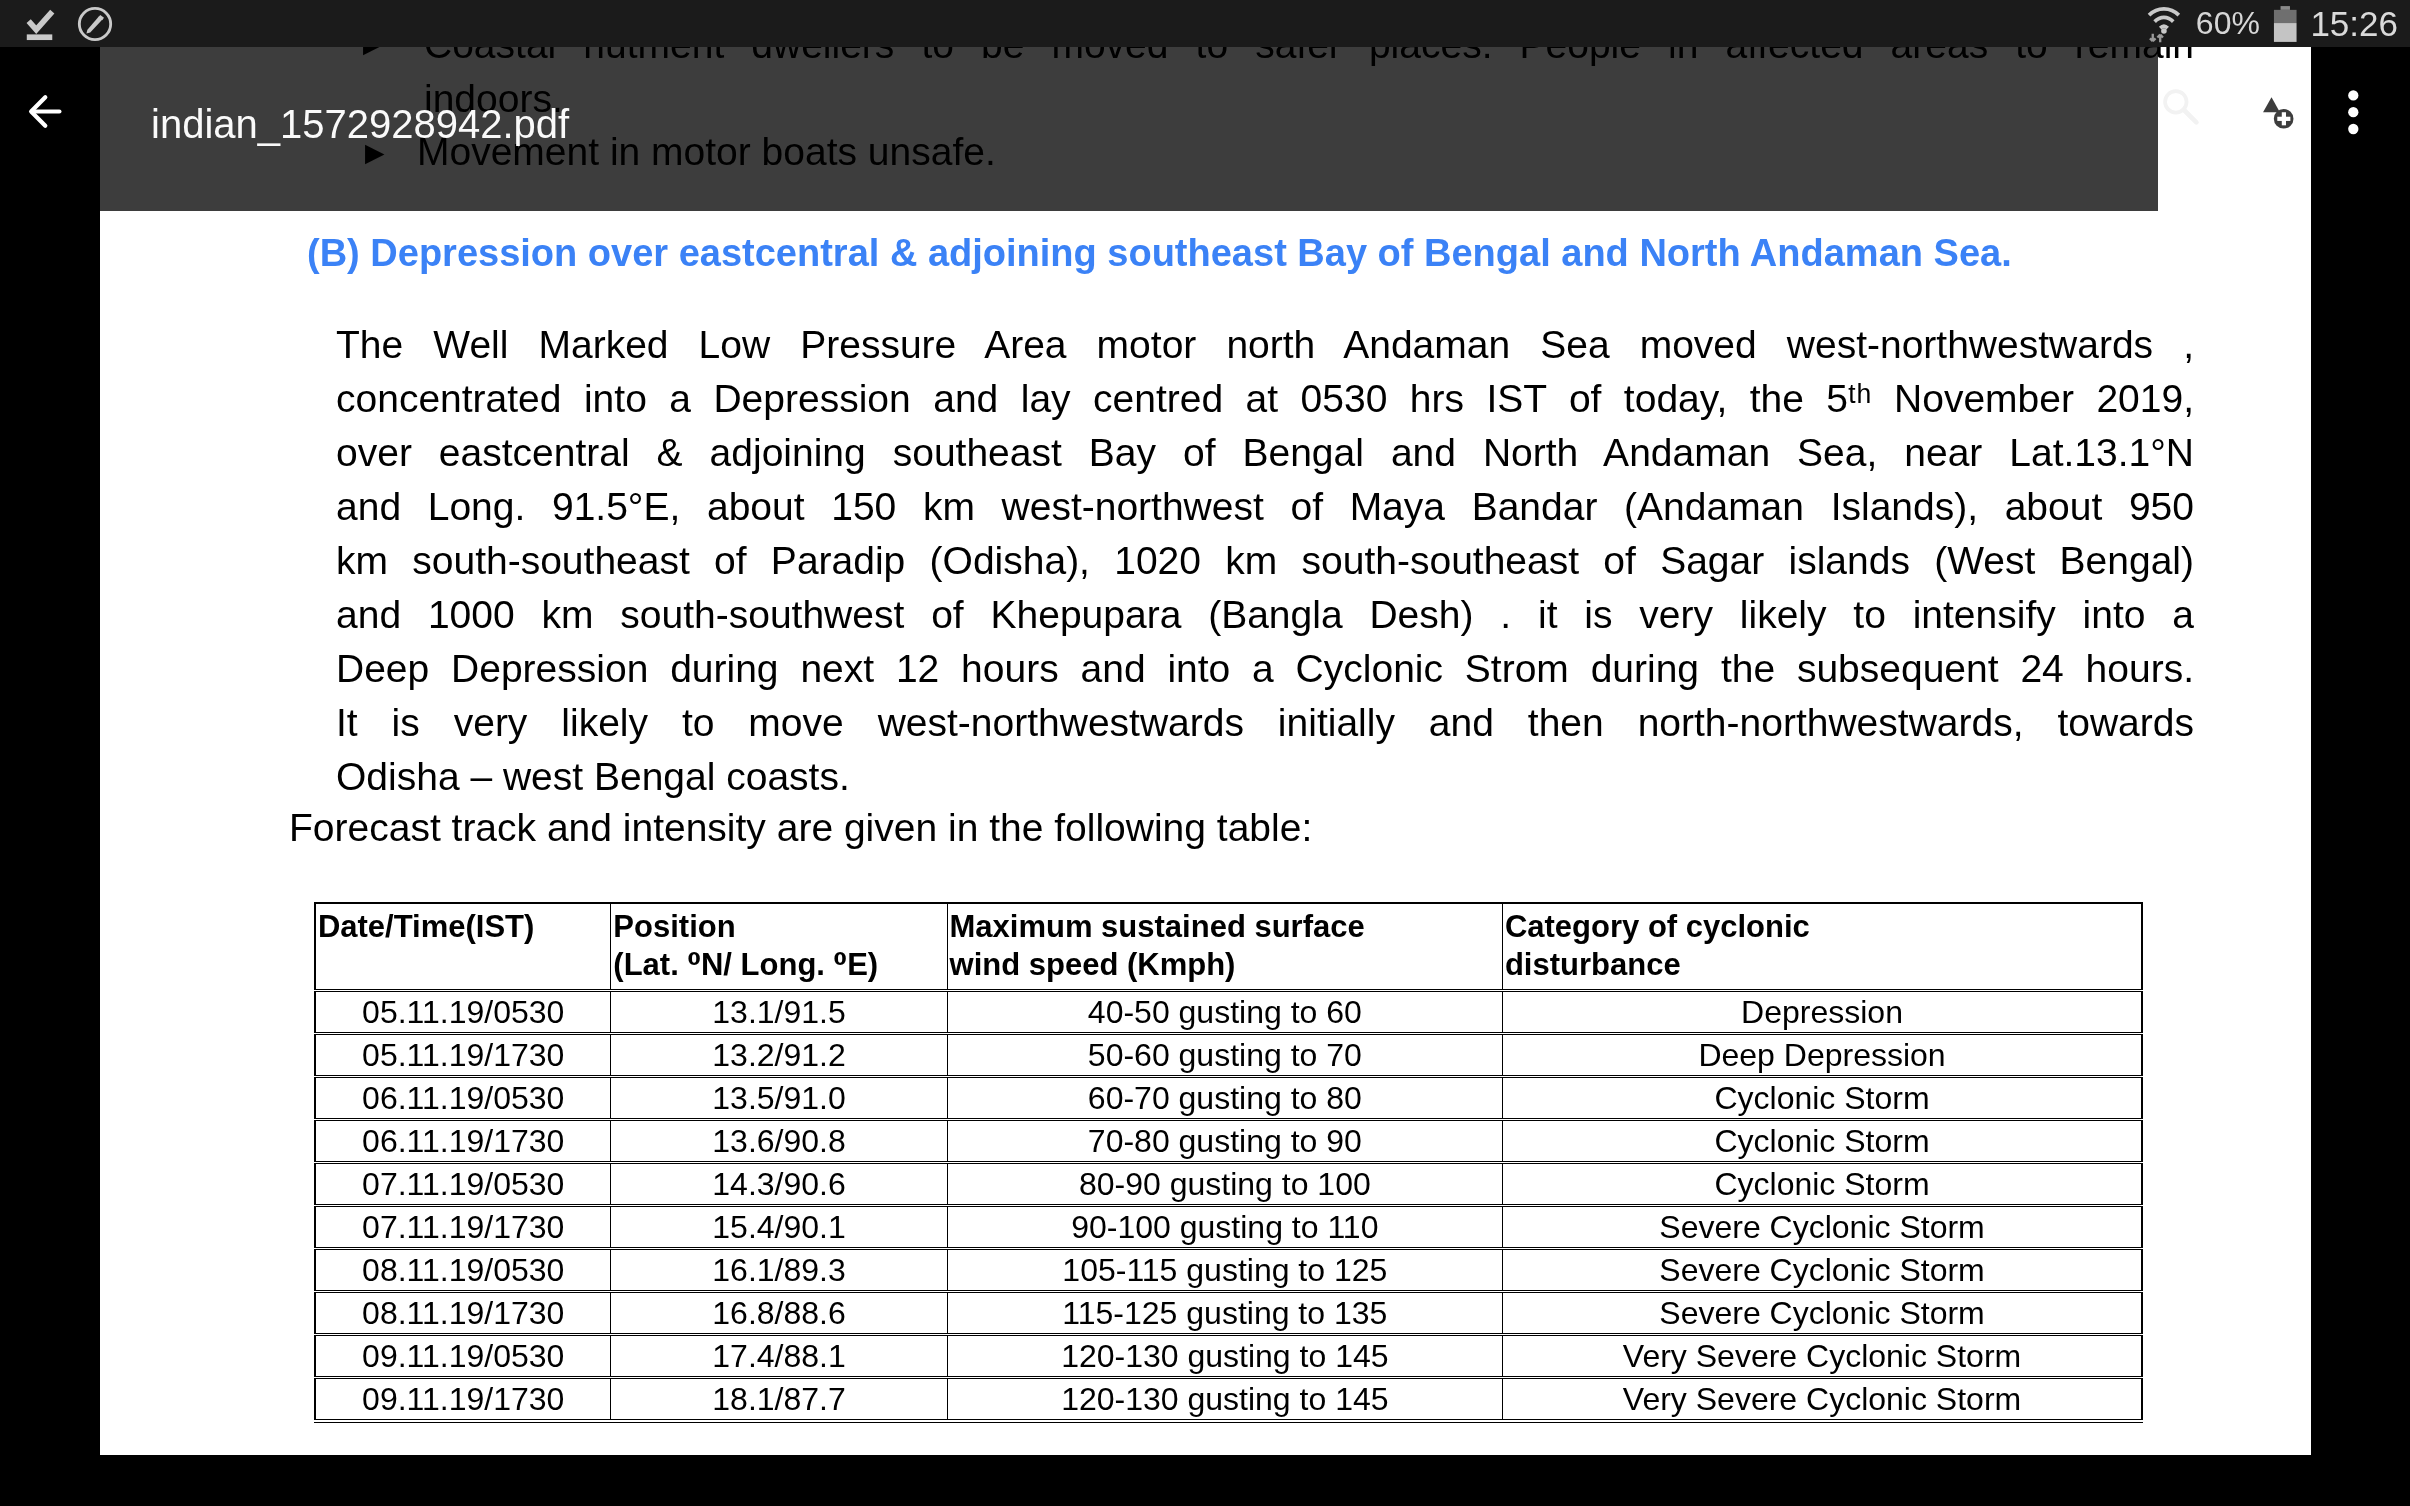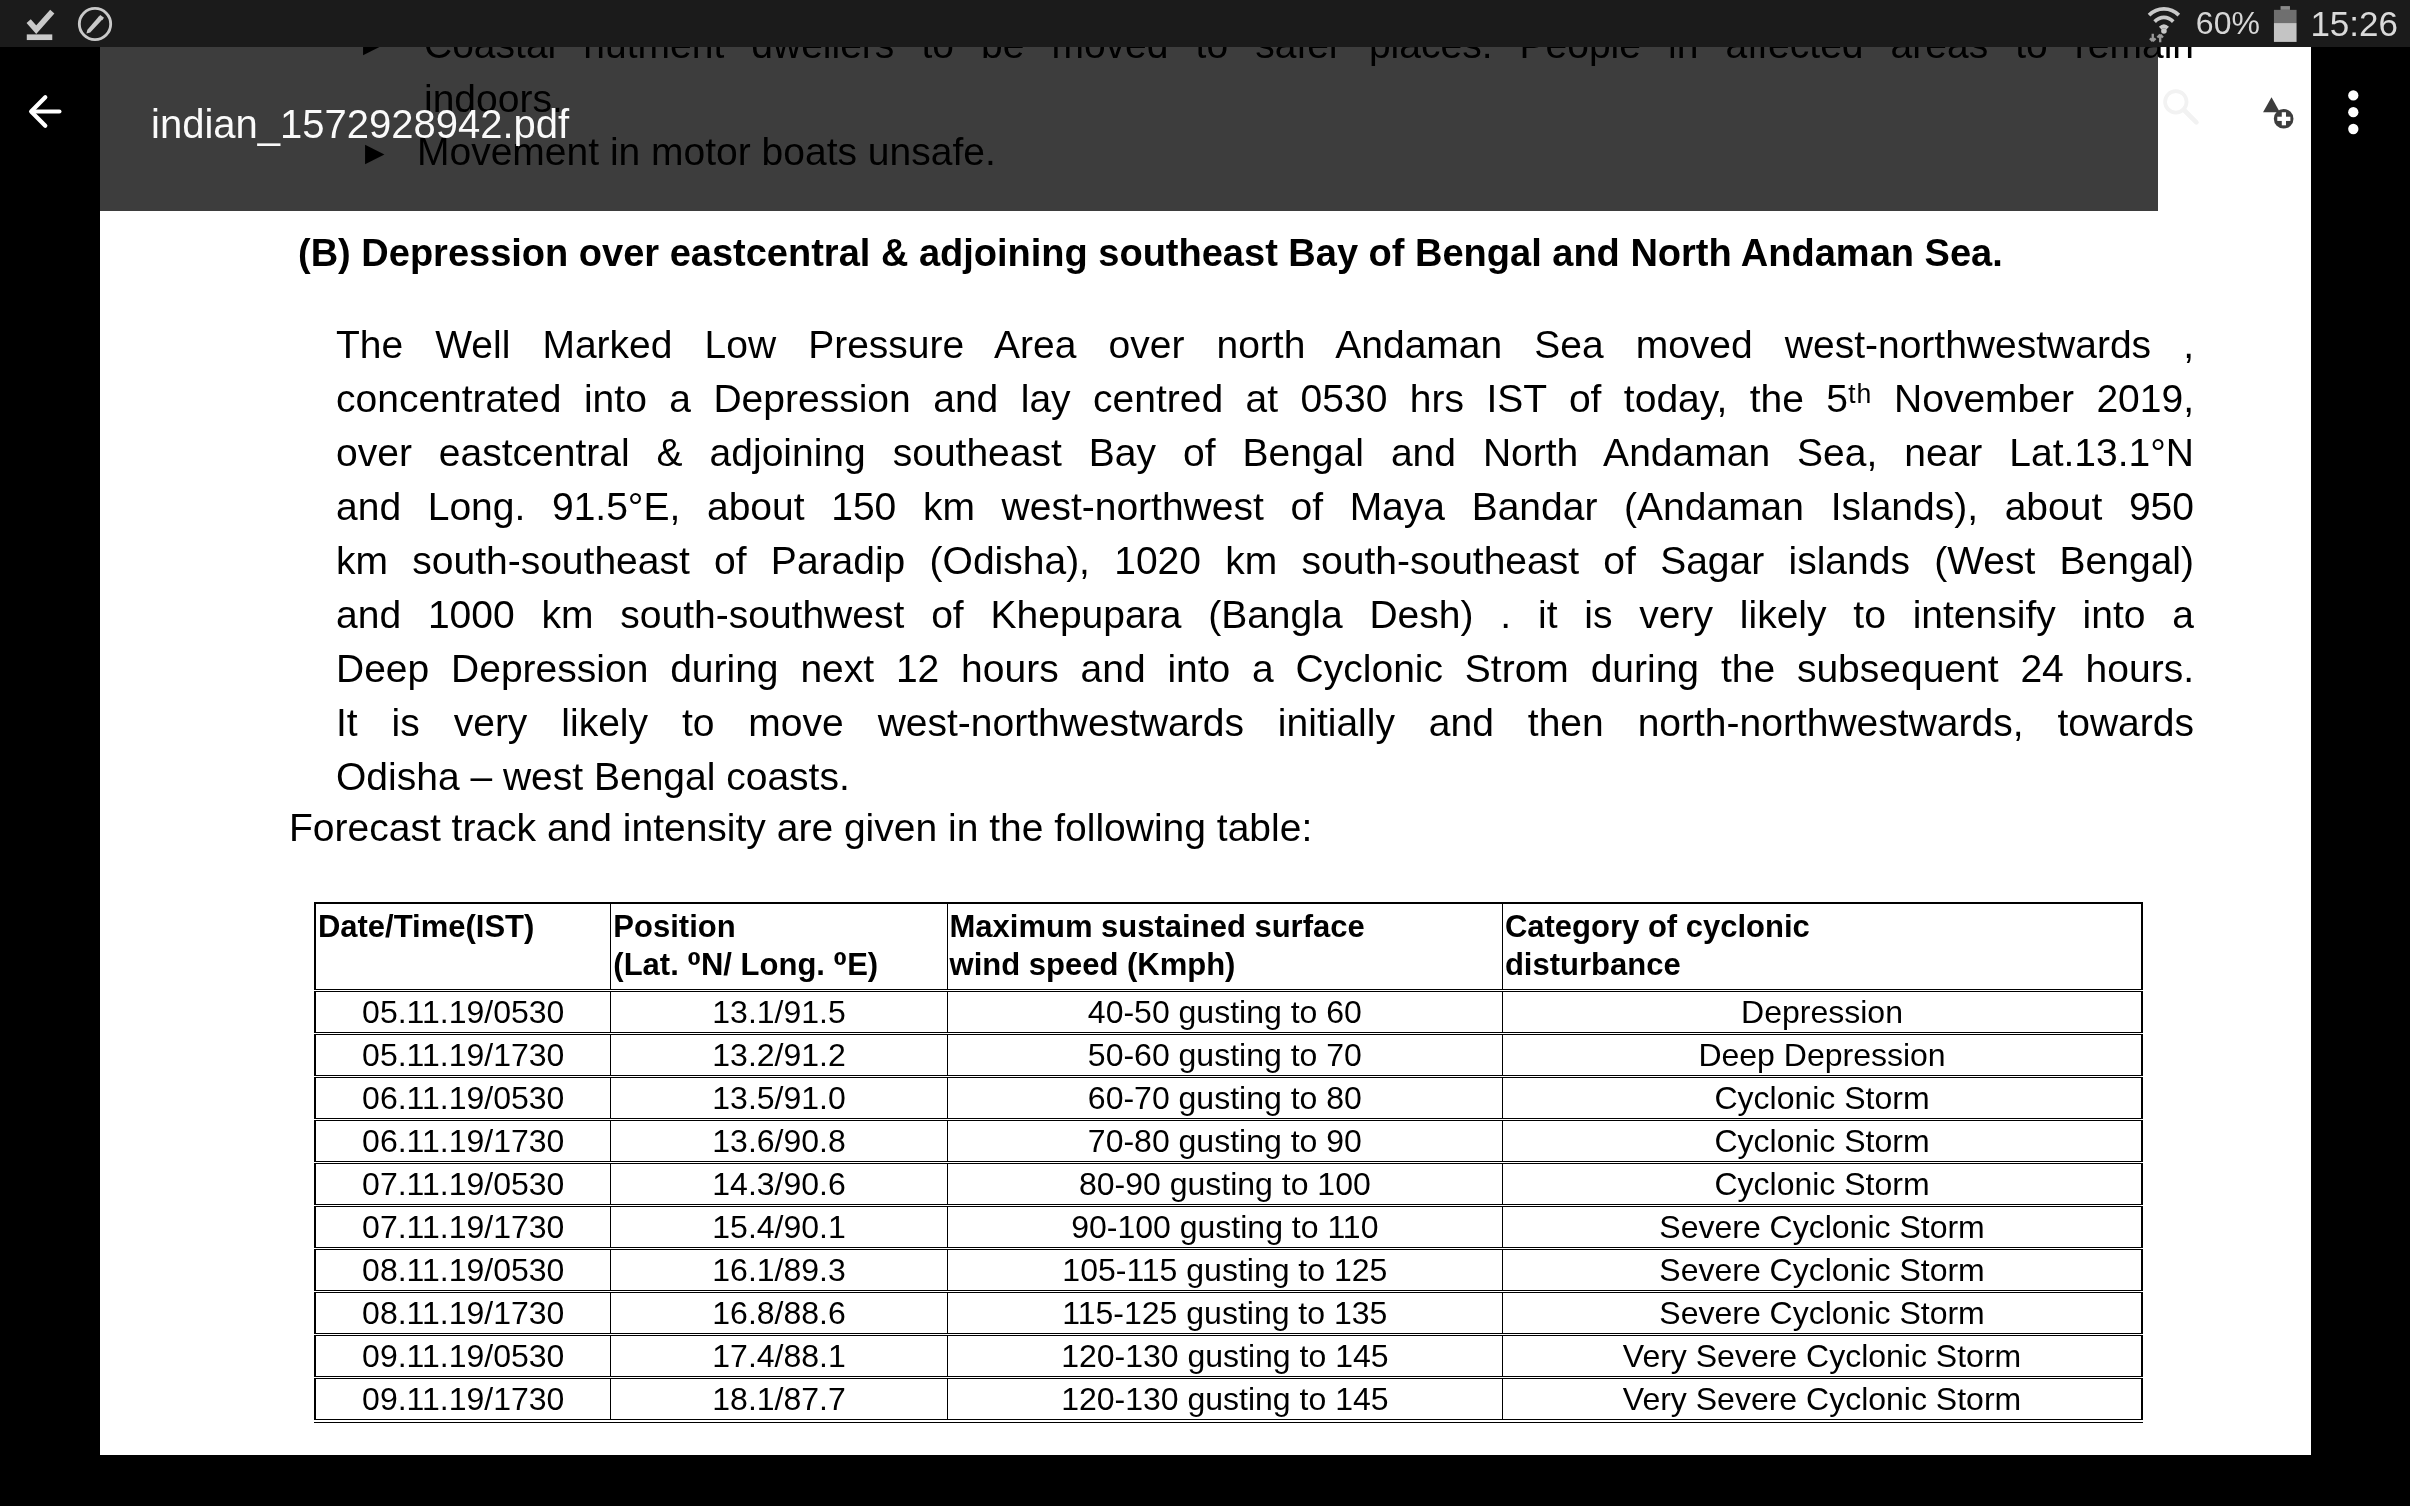--- a/index.html
+++ b/index.html
@@ -9,21 +9,21 @@
     position:relative;
   }
   
   .page{
     position:absolute;left:100px;top:0;width:2211px;height:1455px;
     background:#fff;z-index:1;
   }
   .gline{position:absolute;font-size:39px;color:#000;white-space:nowrap;}
   .gline.just{white-space:normal;text-align:justify;text-align-last:justify;}
   .gbullet{position:absolute;font-size:25.4px;color:#000;}
-  .heading{position:absolute;left:198px;top:232px;width:1893px;font-size:38px;font-weight:bold;color:#000000;}
+  .heading{position:absolute;left:207px;top:232px;width:1893px;font-size:38px;font-weight:bold;color:#3b82f6;}
   .para{position:absolute;left:236px;top:318px;width:1858px;font-size:39px;line-height:54px;color:#000;}
   .pline{text-align:justify;text-align-last:justify;}
   .pline.last{text-align-last:left;}
   .forecast{position:absolute;left:189px;top:806px;font-size:39px;color:#000;}
   
   .tblwrap{position:absolute;left:214px;top:902px;}
   table{border-collapse:collapse;table-layout:fixed;width:1829px;border:2.8px solid #000;}
   col.c1{width:16.2%;} col.c2{width:18.4%;} col.c3{width:30.4%;} col.c4{width:35%;}
   th{border:1.9px solid #000;border-bottom:3.8px double #000;vertical-align:top;
      font-size:31px;font-weight:bold;line-height:38px;padding:3.8px 1.9px 5.6px 1.9px;text-align:left;color:#000;}
@@ -59,21 +59,21 @@
 
   <span class="gbullet" style="left:263px;top:28px;">▶</span>
   <div class="gline just" style="left:324px;top:22.6px;width:1770px;">Coastal hutment dwellers to be moved to safer places. People in affected areas to remain</div>
   <div class="gline" style="left:324px;top:77px;">indoors.</div>
   <span class="gbullet" style="left:265px;top:137px;">▶</span>
   <div class="gline" style="left:317px;top:130px;">Movement in motor boats unsafe.</div>
 
   <div class="heading">(B) Depression over eastcentral &amp; adjoining southeast Bay of Bengal and North Andaman Sea.</div>
 
   <div class="para">
-      <div class="pline">The Well Marked Low Pressure Area over north Andaman Sea moved west-northwestwards ,</div>
+      <div class="pline">The Well Marked Low Pressure Area motor north Andaman Sea moved west-northwestwards ,</div>
       <div class="pline">concentrated into a Depression and lay centred at 0530 hrs IST of today, the 5ᵗʰ November 2019,</div>
       <div class="pline">over eastcentral &amp; adjoining southeast Bay of Bengal and North Andaman Sea, near Lat.13.1°N</div>
       <div class="pline">and Long. 91.5°E, about 150 km west-northwest of Maya Bandar (Andaman Islands), about 950</div>
       <div class="pline">km south-southeast of Paradip (Odisha), 1020 km south-southeast of Sagar islands (West Bengal)</div>
       <div class="pline">and 1000 km south-southwest of Khepupara (Bangla Desh) . it is very likely to intensify into a</div>
       <div class="pline">Deep Depression during next 12 hours and into a Cyclonic Strom during the subsequent 24 hours.</div>
       <div class="pline">It is very likely to move west-northwestwards initially and then north-northwestwards, towards</div>
       <div class="pline last">Odisha – west Bengal coasts.</div>
     </div>
 

